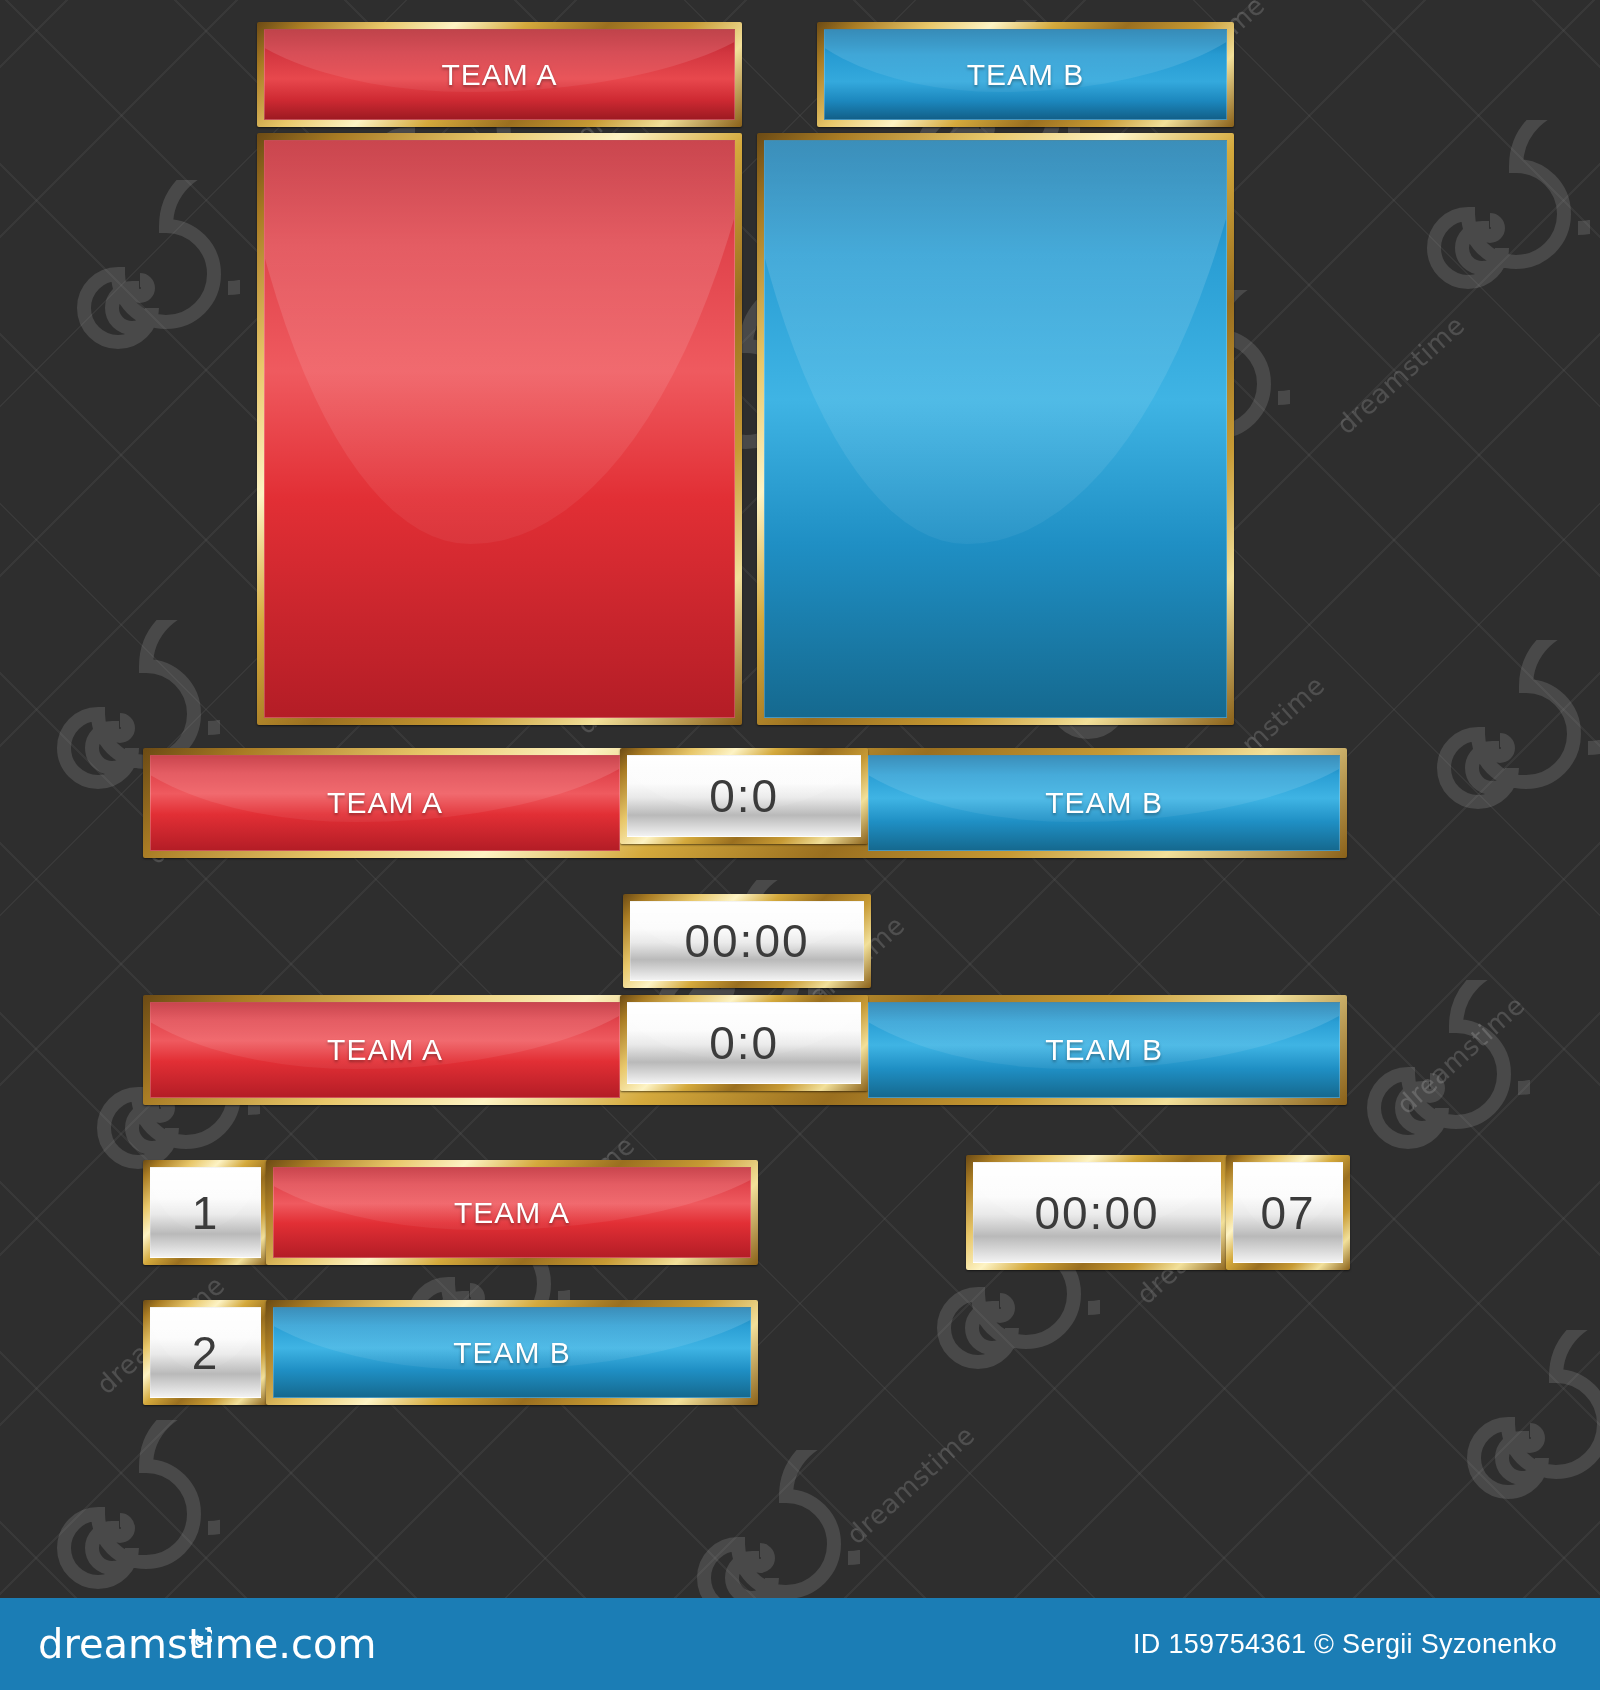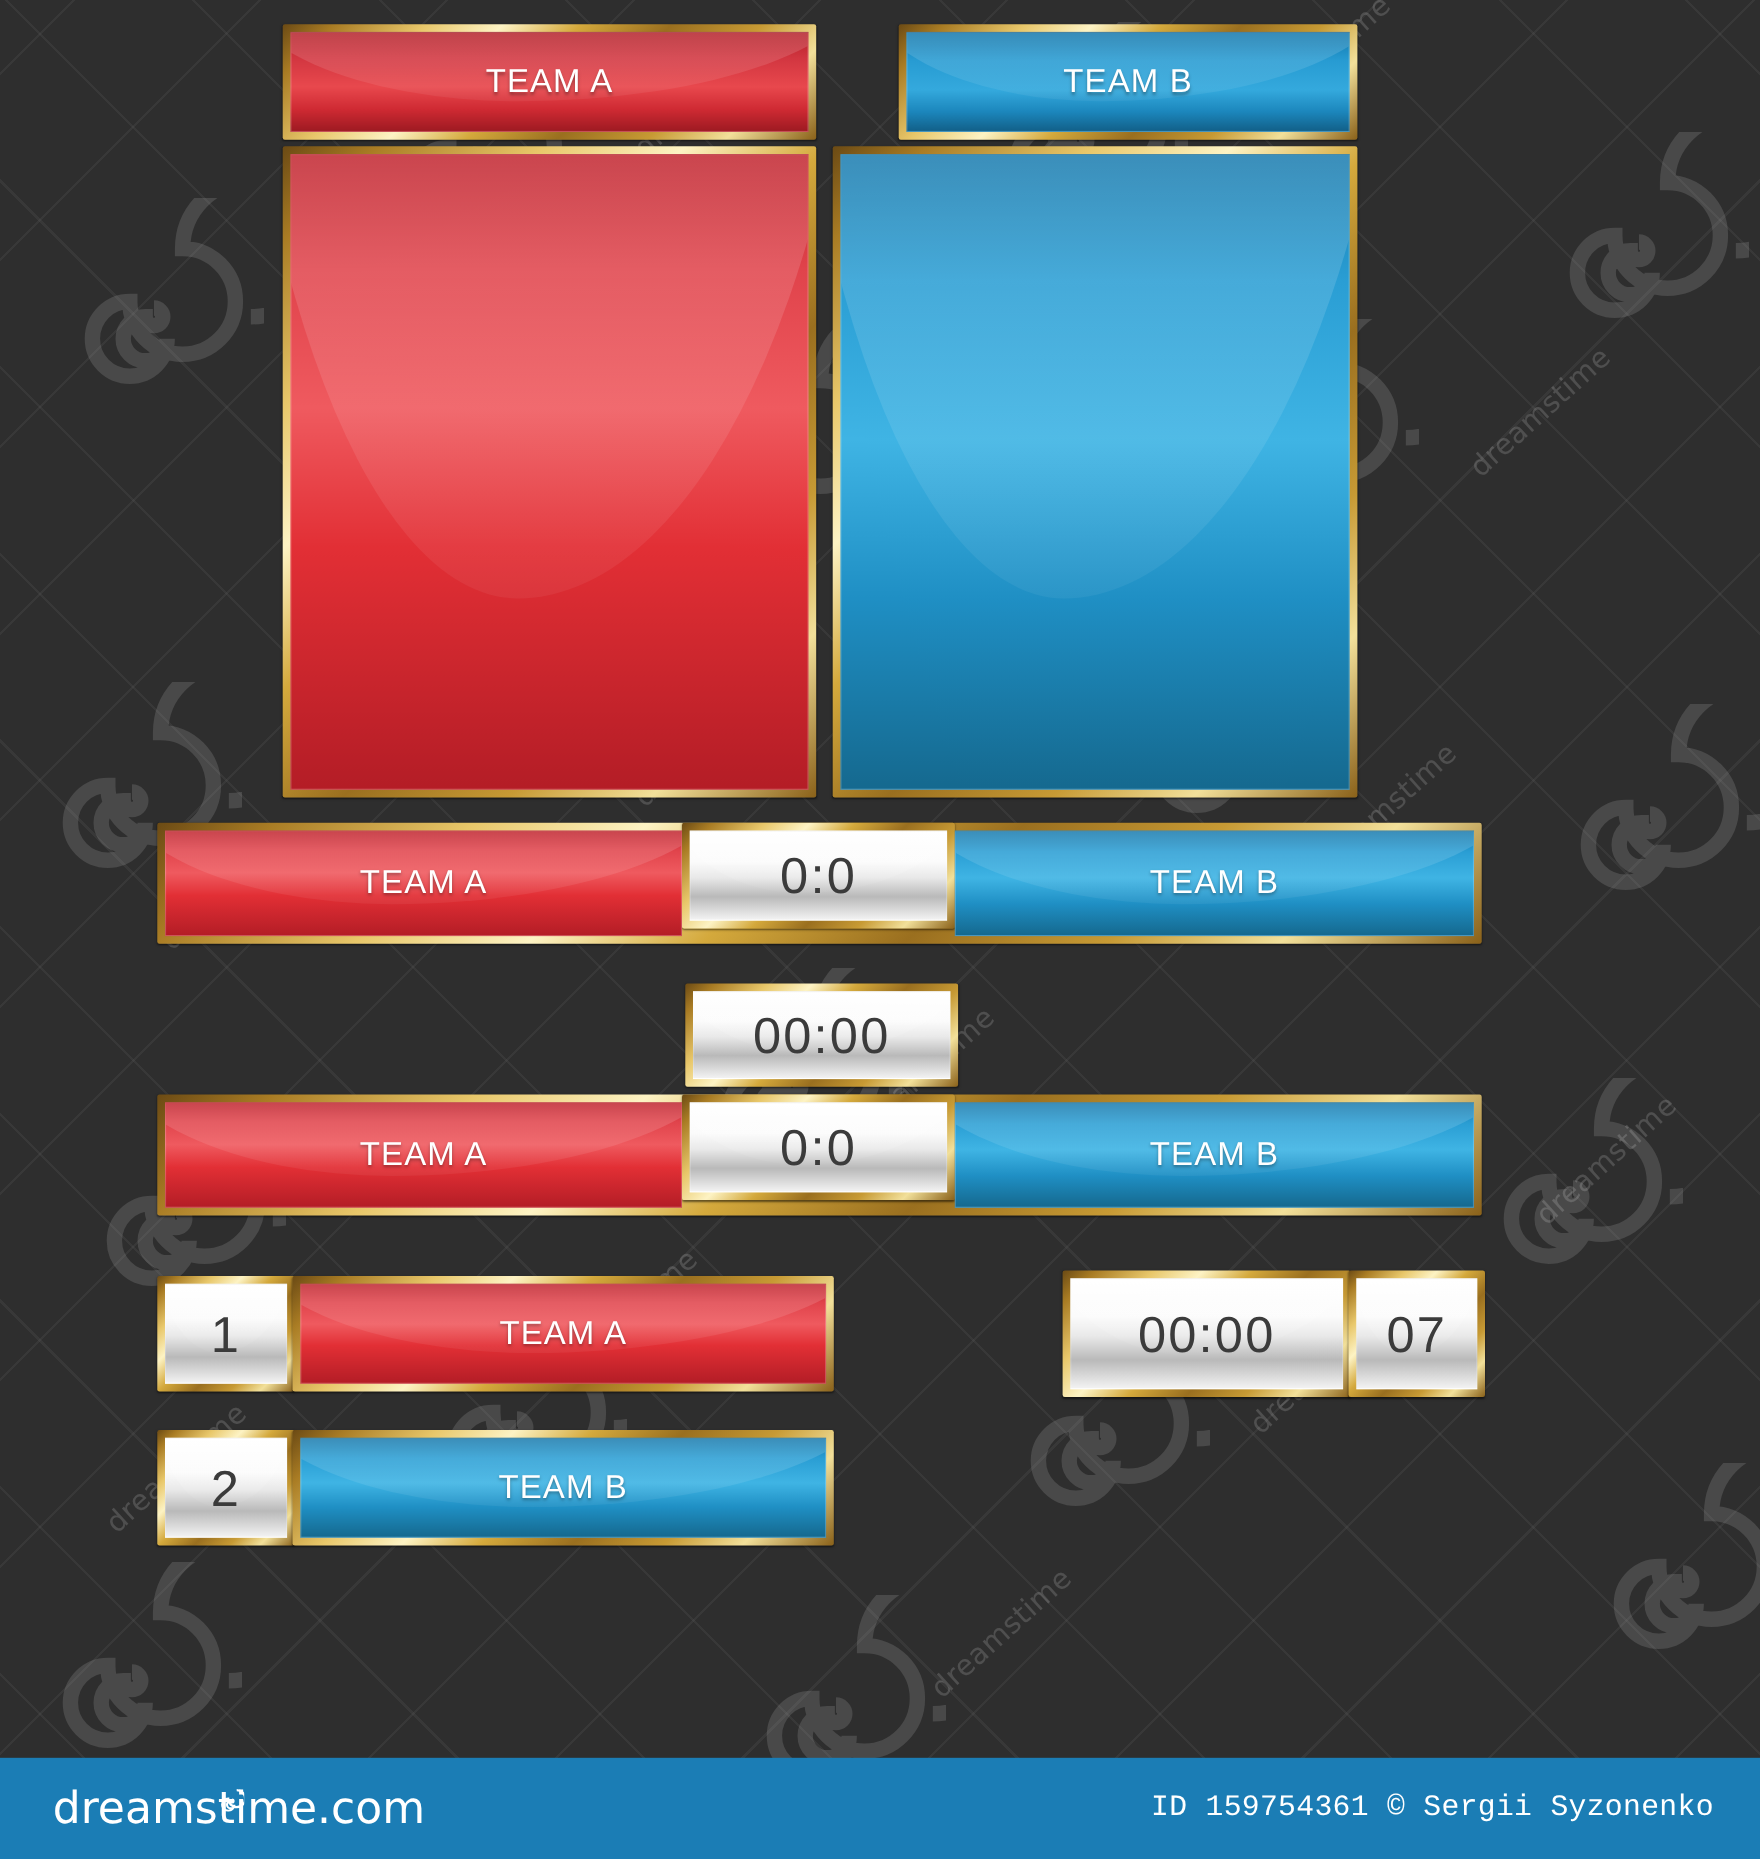--- a/index.html
+++ b/index.html
@@ -142,37 +142,37 @@
   .footer {
     position: absolute;
     left: 0;
     bottom: 0;
     width: 1600px;
     height: 92px;
     background: #1b7db5;
     display: flex;
     align-items: center;
     justify-content: space-between;
-    padding: 0 38px;
+    padding: 0 28px;
   }
   .ds-logo {
     display: flex;
     align-items: flex-end;
     color: #fff;
     font-size: 40px;
     font-family: "DejaVu Sans", sans-serif;
     margin-left: 10px;
     position: relative;
   }
   .ds-logo .sp { position: absolute; left: 152px; top: -10px; }
   .footer-id {
     color: #fff;
     font-size: 27px;
-    font-family: Liberation Mono, monospace;
-    margin-right: 4px;
+    font-family: Liberation Sans, sans-serif;
+    margin-right: 15px;
     letter-spacing: .3px;
   }
 </style>
 </head>
 <body>
 
 <div id="stage">
 
   <div class="wm-grid"></div>
 

